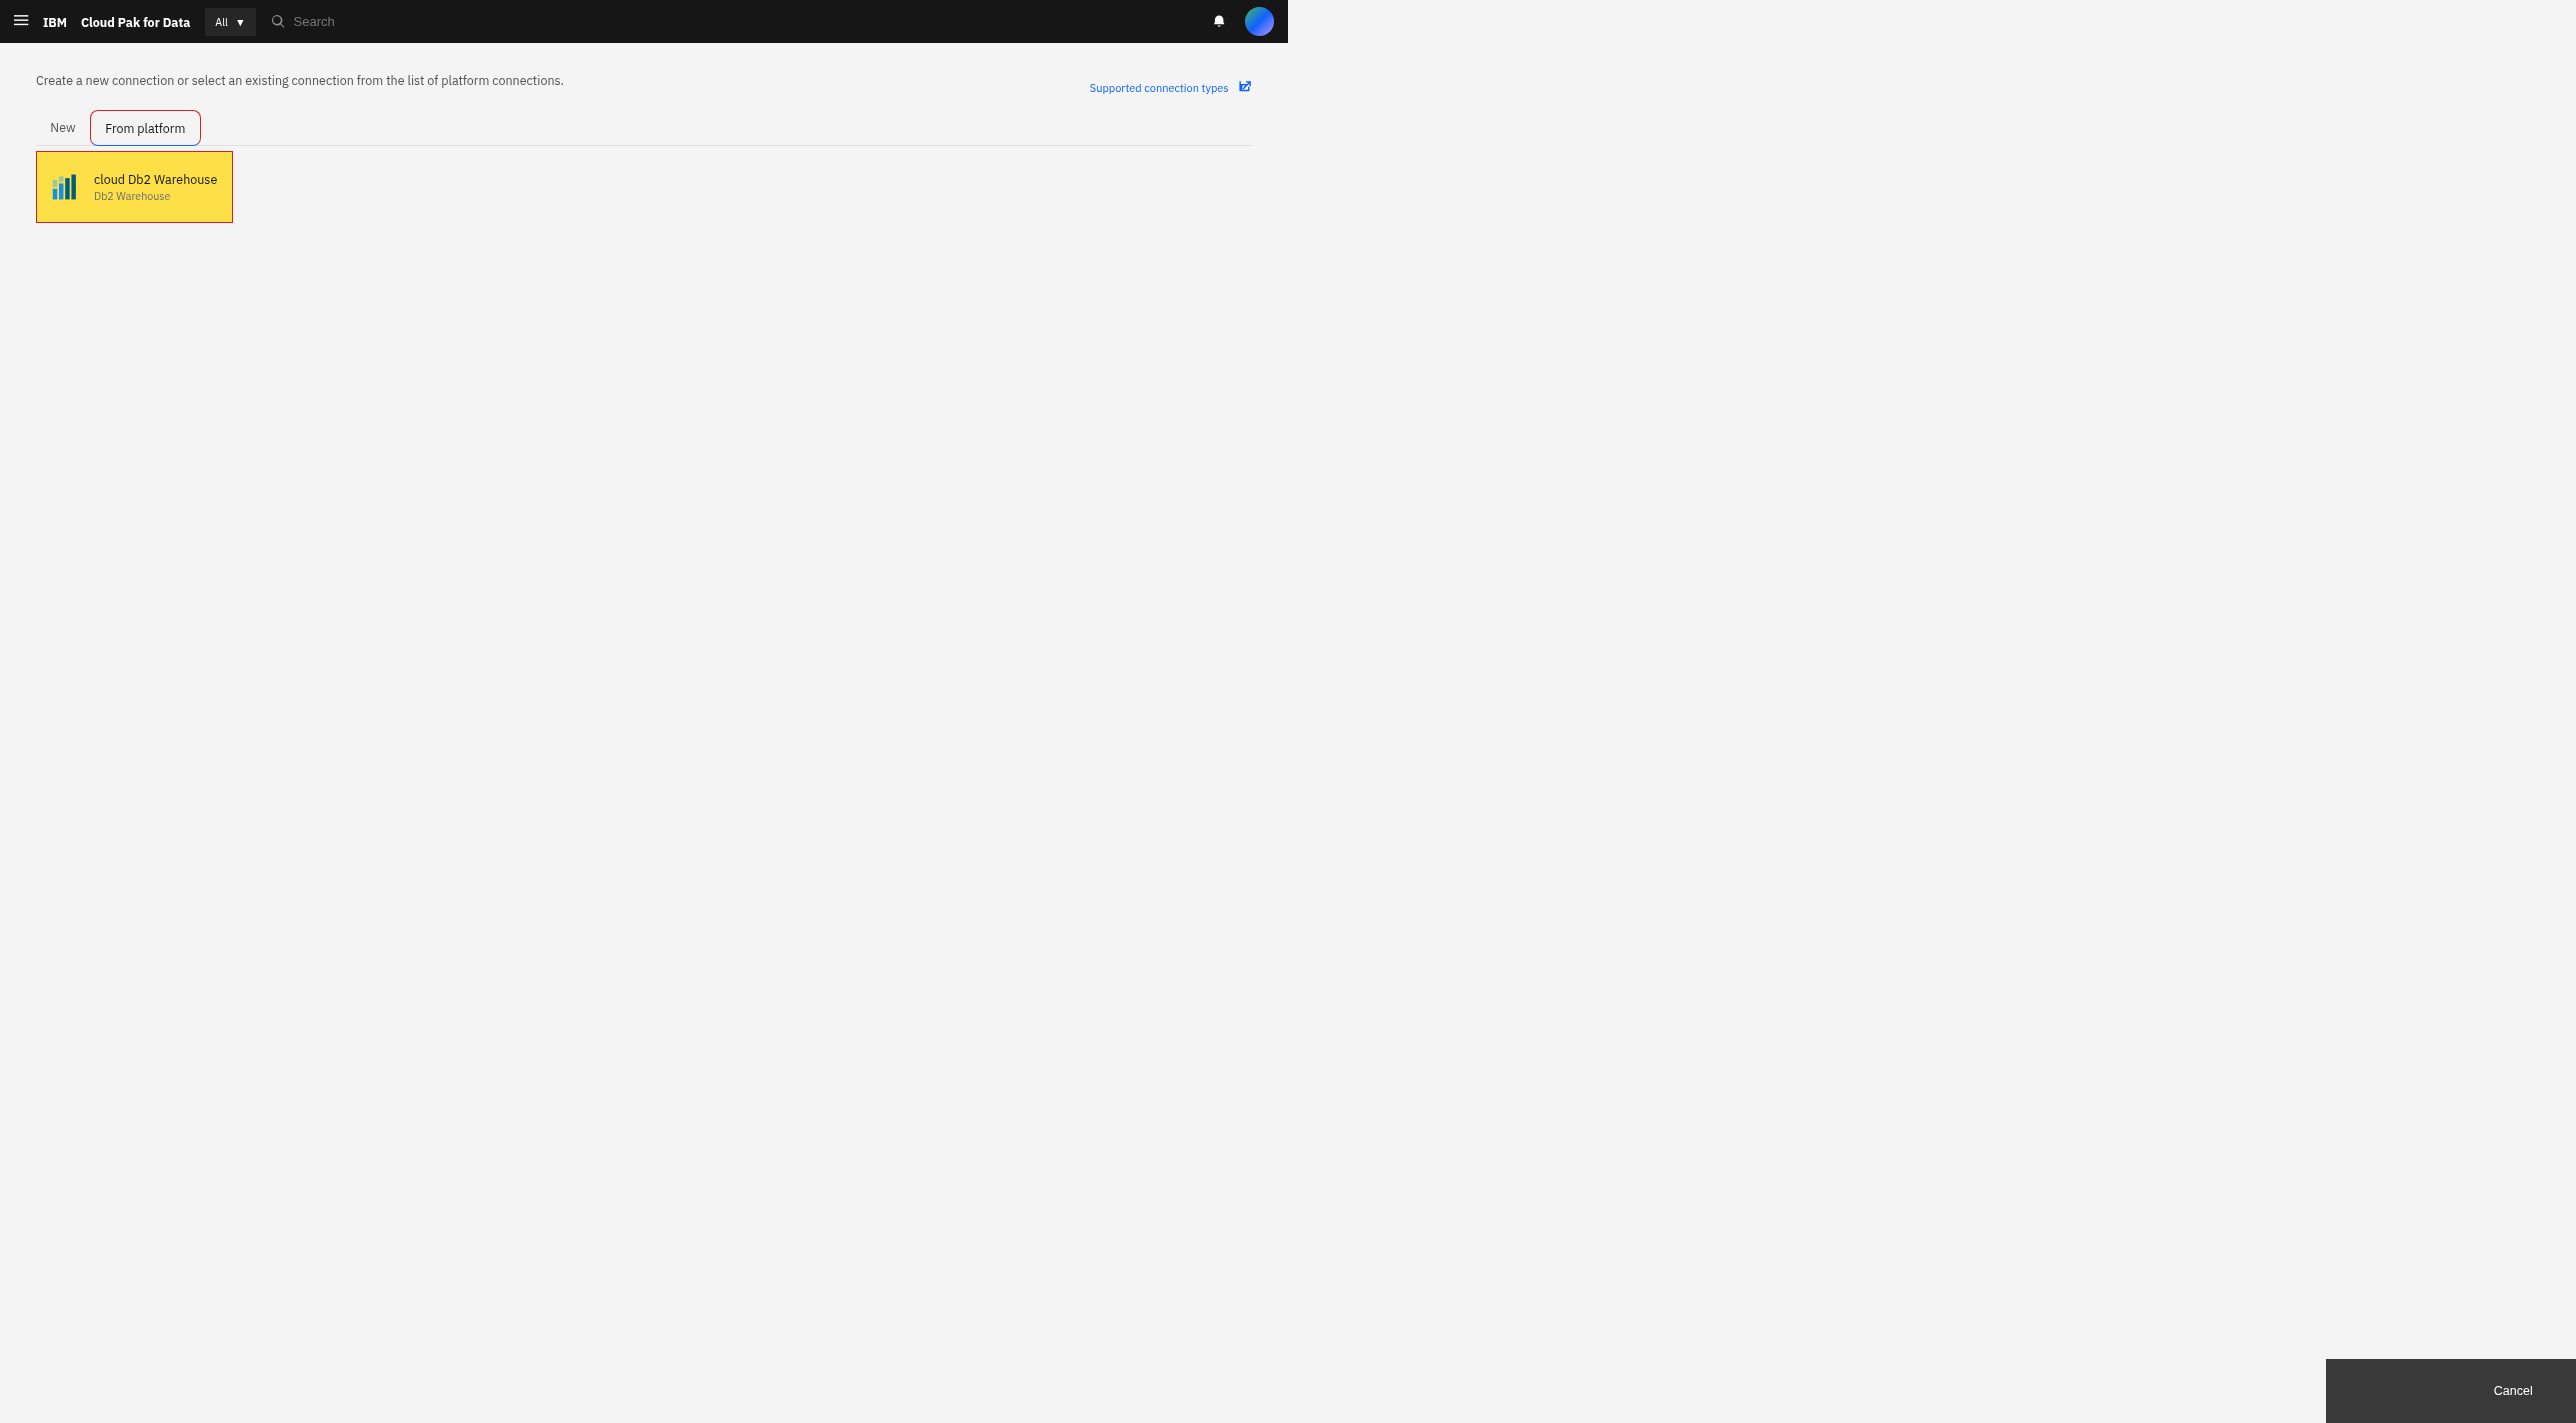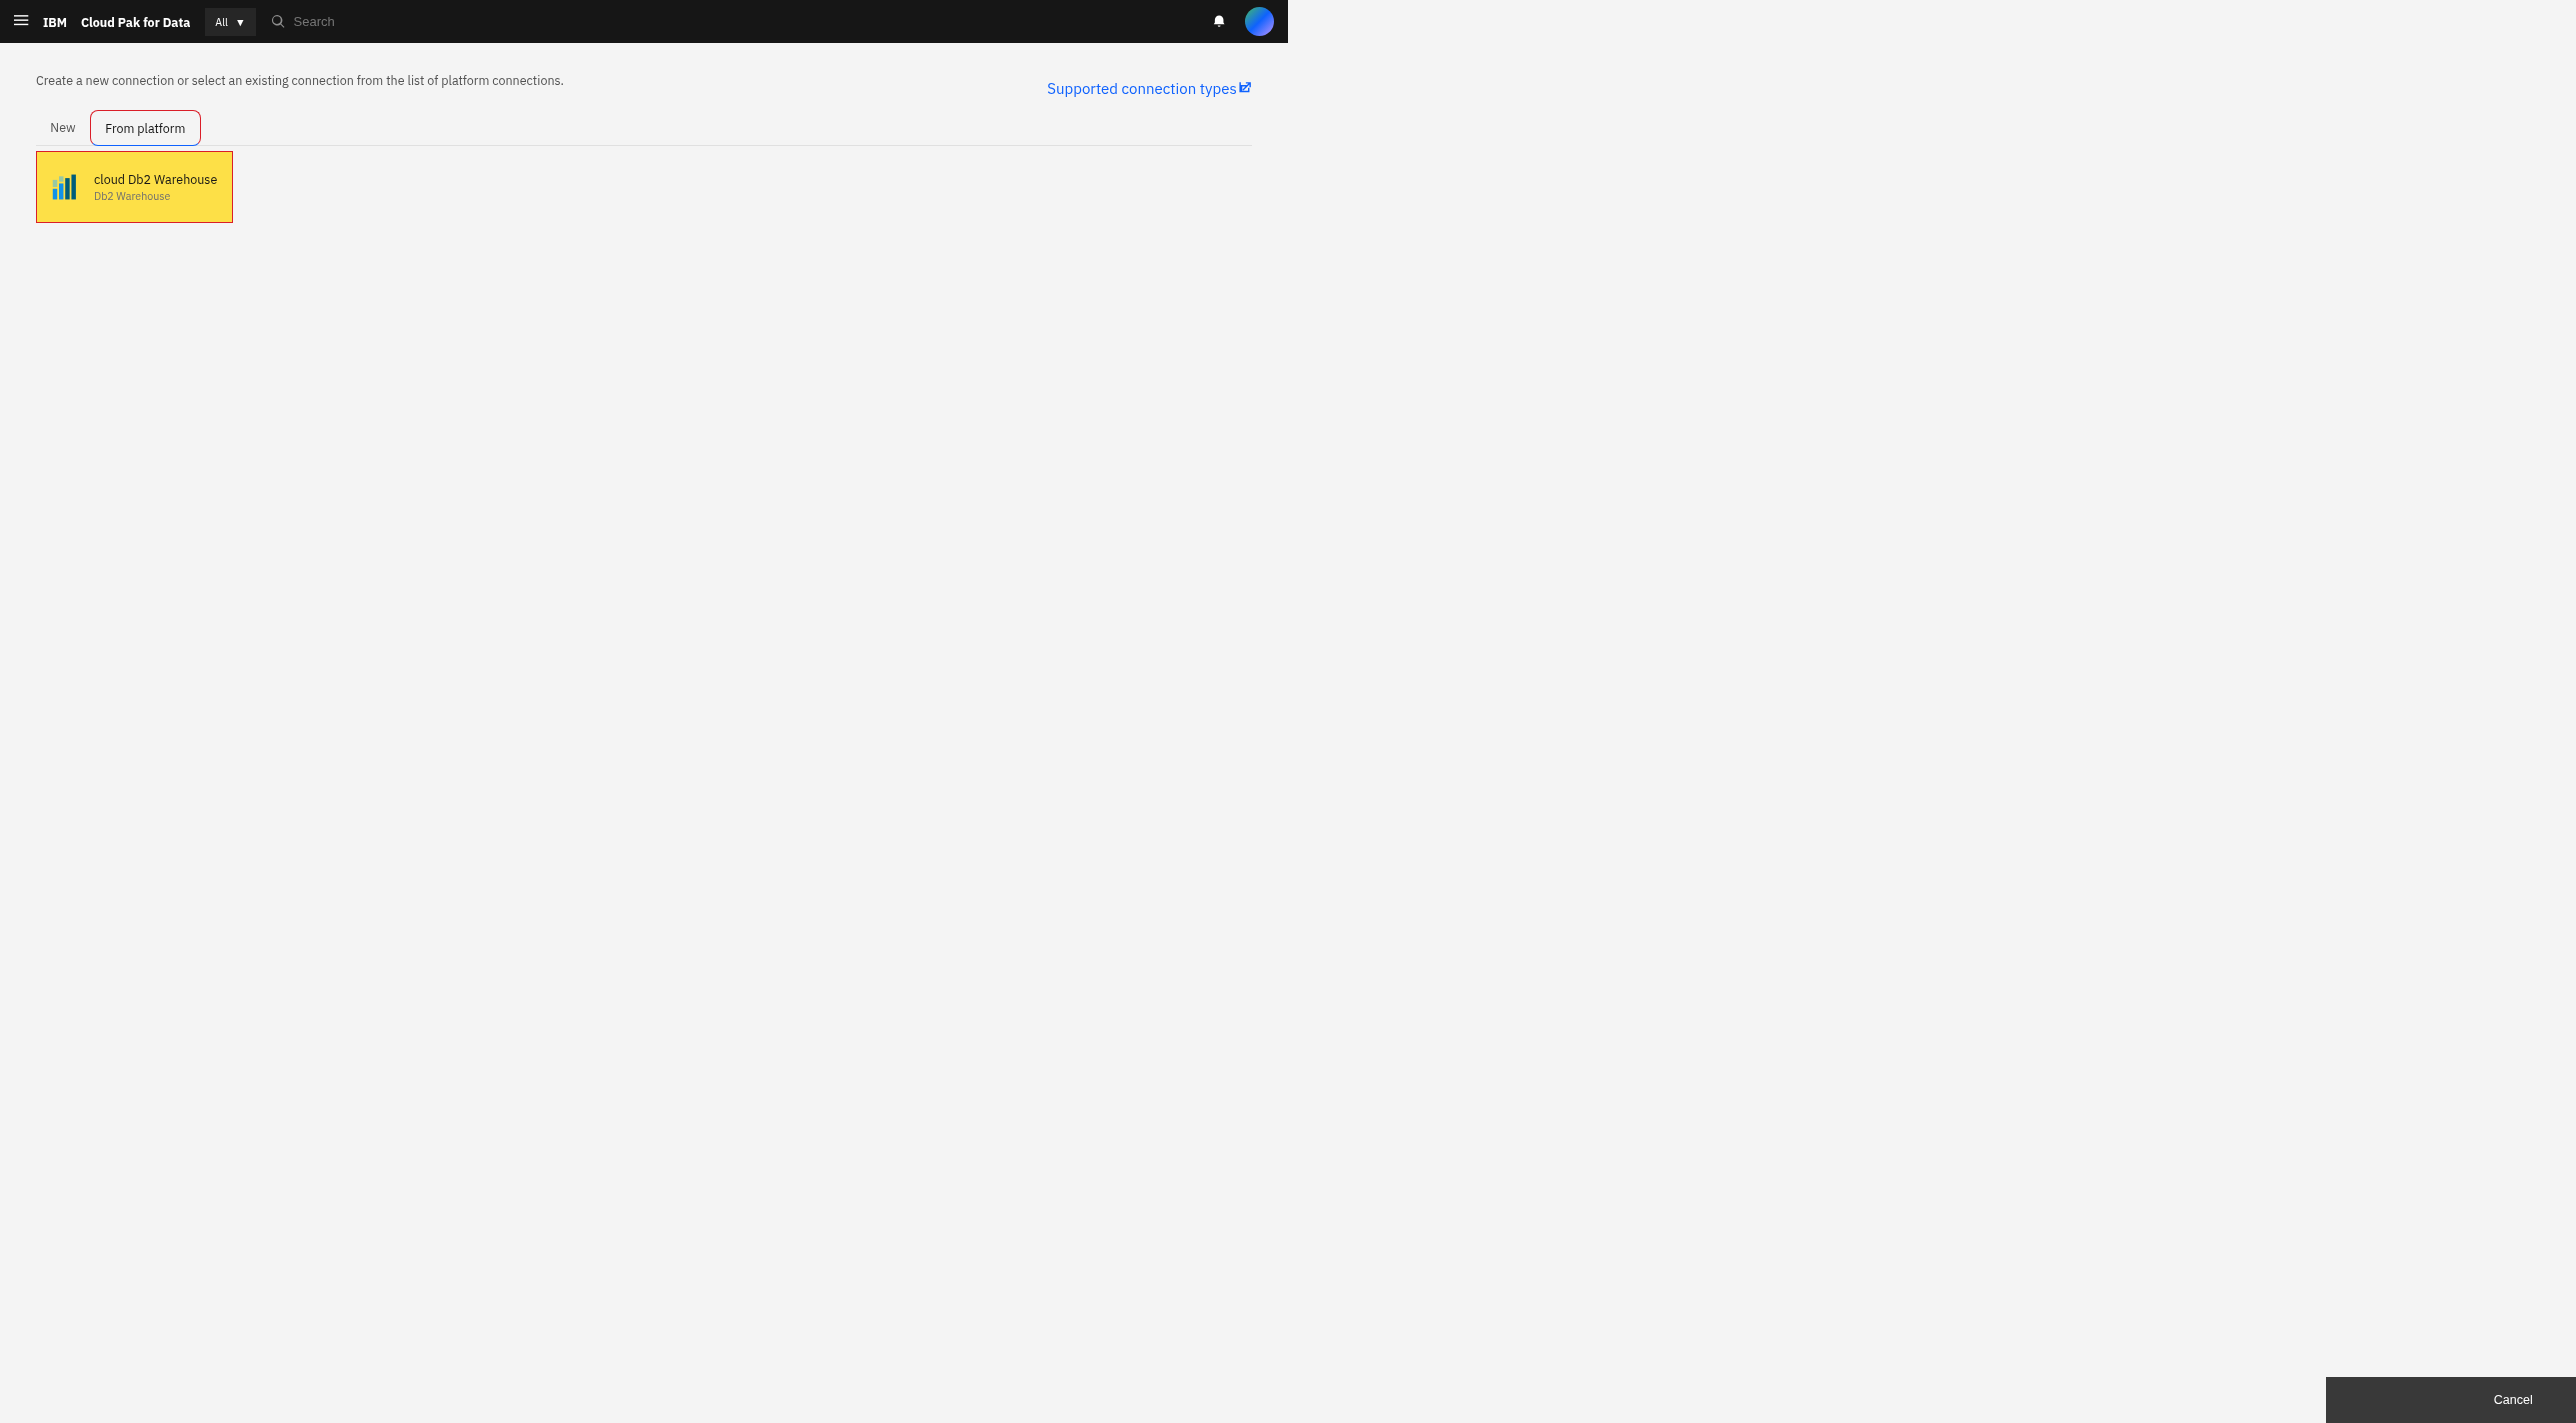--- a/index.html
+++ b/index.html
@@ -159,23 +159,23 @@
 
     .header-left {}
 
     .header-right {
       padding-top: 7.2px;
     }
 
     .supported-link {
       display: flex;
       align-items: center;
-      gap: 1px;
+      gap: 9px;
       color: #0f62fe;
-      font-size: 15px;
+      font-size: 11px;
       cursor: pointer;
       text-decoration: none;
     }
 
     .external-icon {
       font-size: 12.5px;
     }
 
     
     .tabs-container {
@@ -256,21 +256,21 @@
     
     .footer-bar {
       position: fixed;
       bottom: 0;
       right: 0;
       background: #393939;
       display: flex;
       align-items: center;
       justify-content: flex-end;
       padding: 10px 29px;
-      height: 46px;
+      height: 64px;
       min-width: 250px;
     }
 
     .cancel-button {
       background: transparent;
       border: none;
       color: #fff;
       font-size: 12.5px;
       cursor: pointer;
       padding: 10.7px 14.3px;

